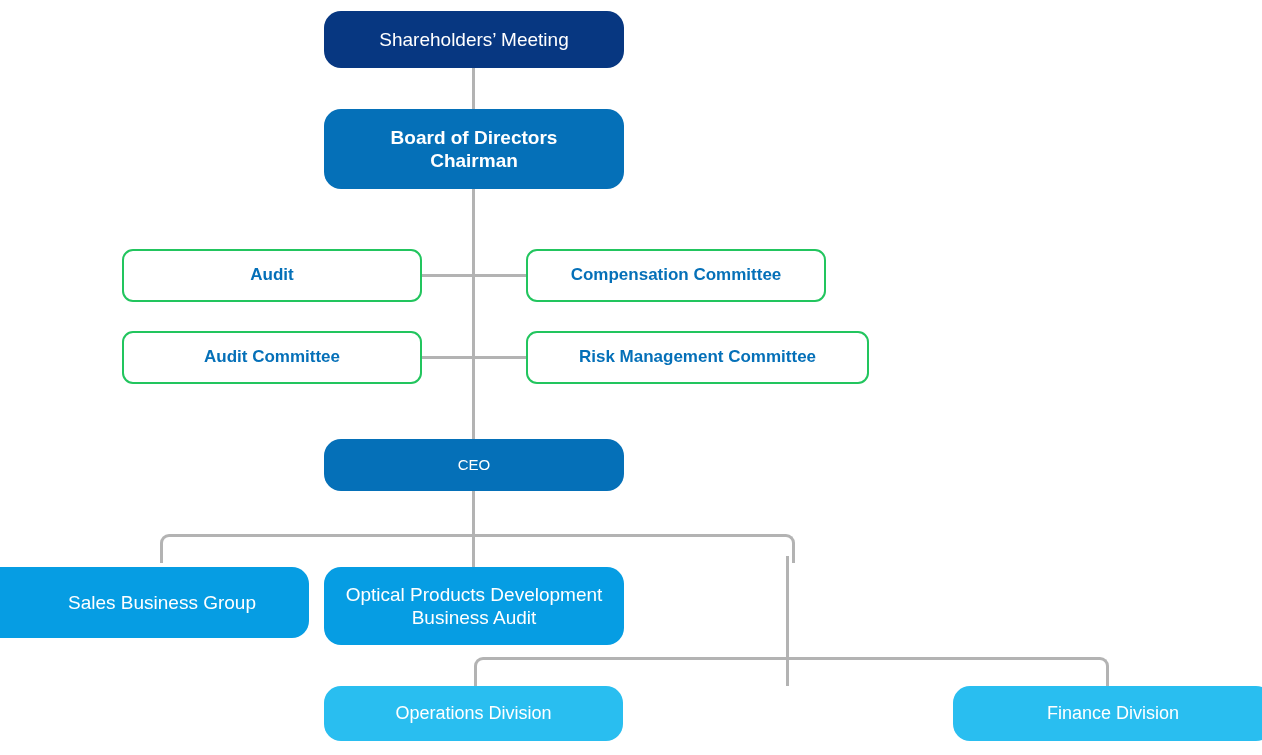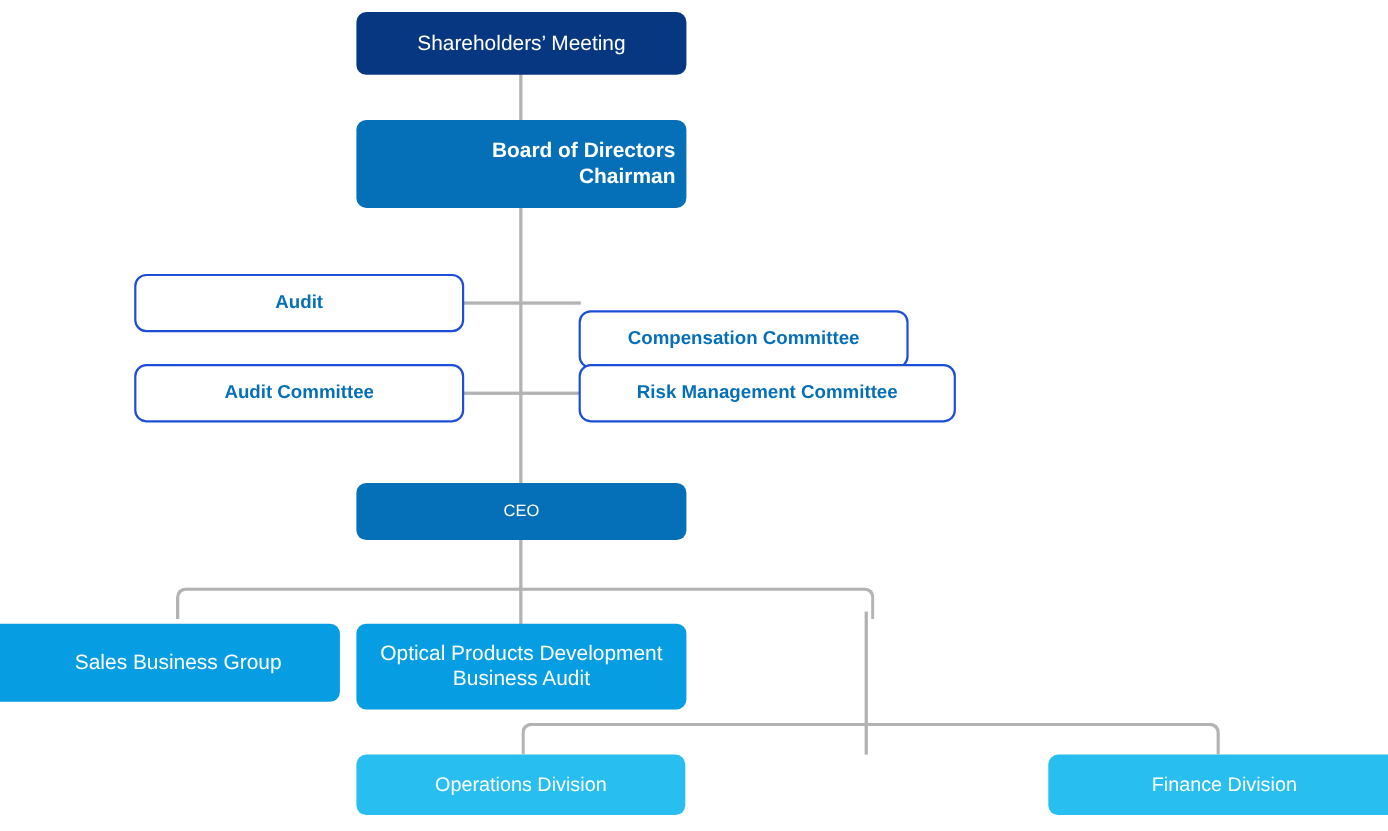--- a/index.html
+++ b/index.html
@@ -38,38 +38,38 @@
     align-items: center;
     justify-content: center;
     text-align: center;
     border-radius: 9px;
     line-height: 1.22;
     padding: 2px 10px;
   }
 
   .node.filled {
     color: #ffffff;
+    border-radius: 17px;
   }
   .node.outlined {
     background: #ffffff;
-    border: 2px solid #1d4ed8;
+    border: 2px solid #22c55e;
     color: #0570b8;
     font-weight: bold;
     border-radius: 11px;
   }
 
   .lvl-shareholders {
     background: #073781;
     font-size: 19px;
   }
   .lvl-board {
     background: #0570b8;
     font-size: 19px;
     font-weight: bold;
-    align-items: flex-end;
   }
   .lvl-ceo {
     background: #0570b8;
     font-size: 15px;
   }
   .lvl-group {
     background: #069de3;
     font-size: 19px;
   }
   .lvl-division {
@@ -113,21 +113,21 @@
 
   <div class="node filled lvl-board" style="left:324px; top:109px; width:300px; height:80px; flex-direction:column;">
     <span>Board of Directors</span>
     <span>Chairman</span>
   </div>
 
   <div class="node outlined committee-label" style="left:122px; top:249px; width:300px; height:53px;">
     <span>Audit</span>
   </div>
 
-  <div class="node outlined committee-label" style="left:526px; top:249px; width:300px; height:53px;margin-top:33px;">
+  <div class="node outlined committee-label" style="left:526px; top:249px; width:300px; height:53px;">
     <span>Compensation Committee</span>
   </div>
 
   <div class="node outlined committee-label" style="left:122px; top:331px; width:300px; height:53px;">
     <span>Audit Committee</span>
   </div>
 
   <div class="node outlined committee-label" style="left:526px; top:331px; width:343px; height:53px;">
     <span>Risk Management Committee</span>
   </div>

